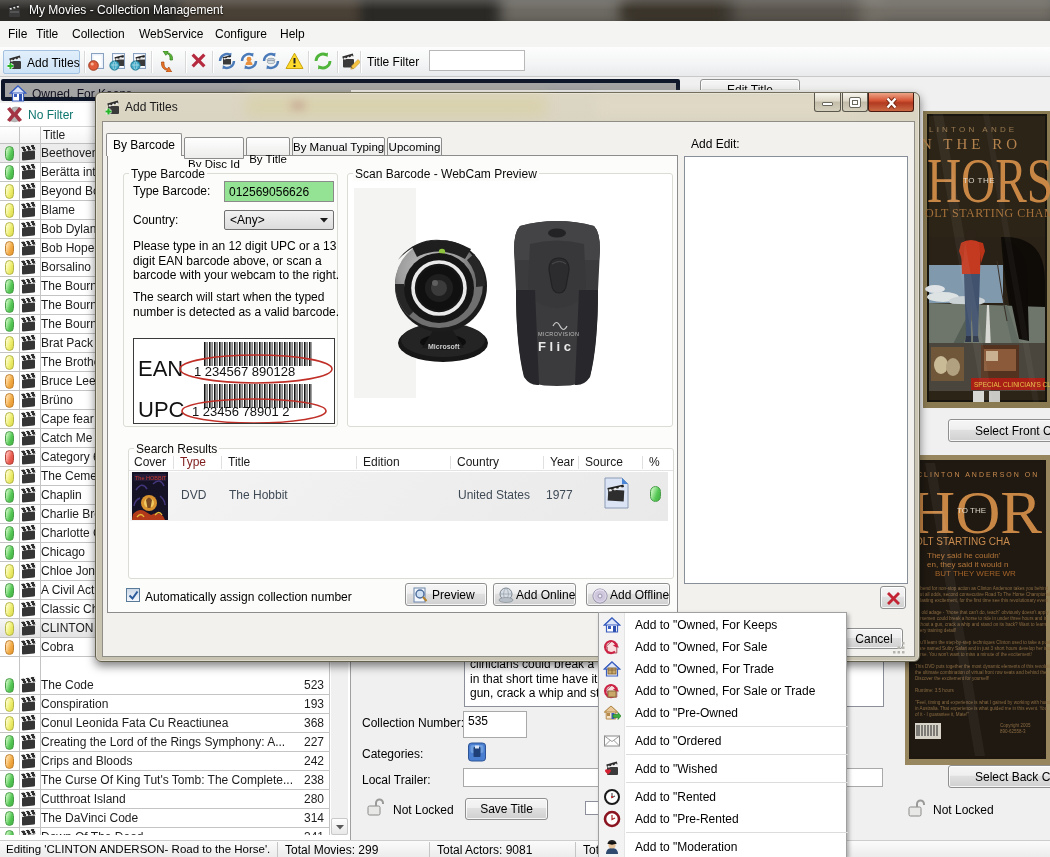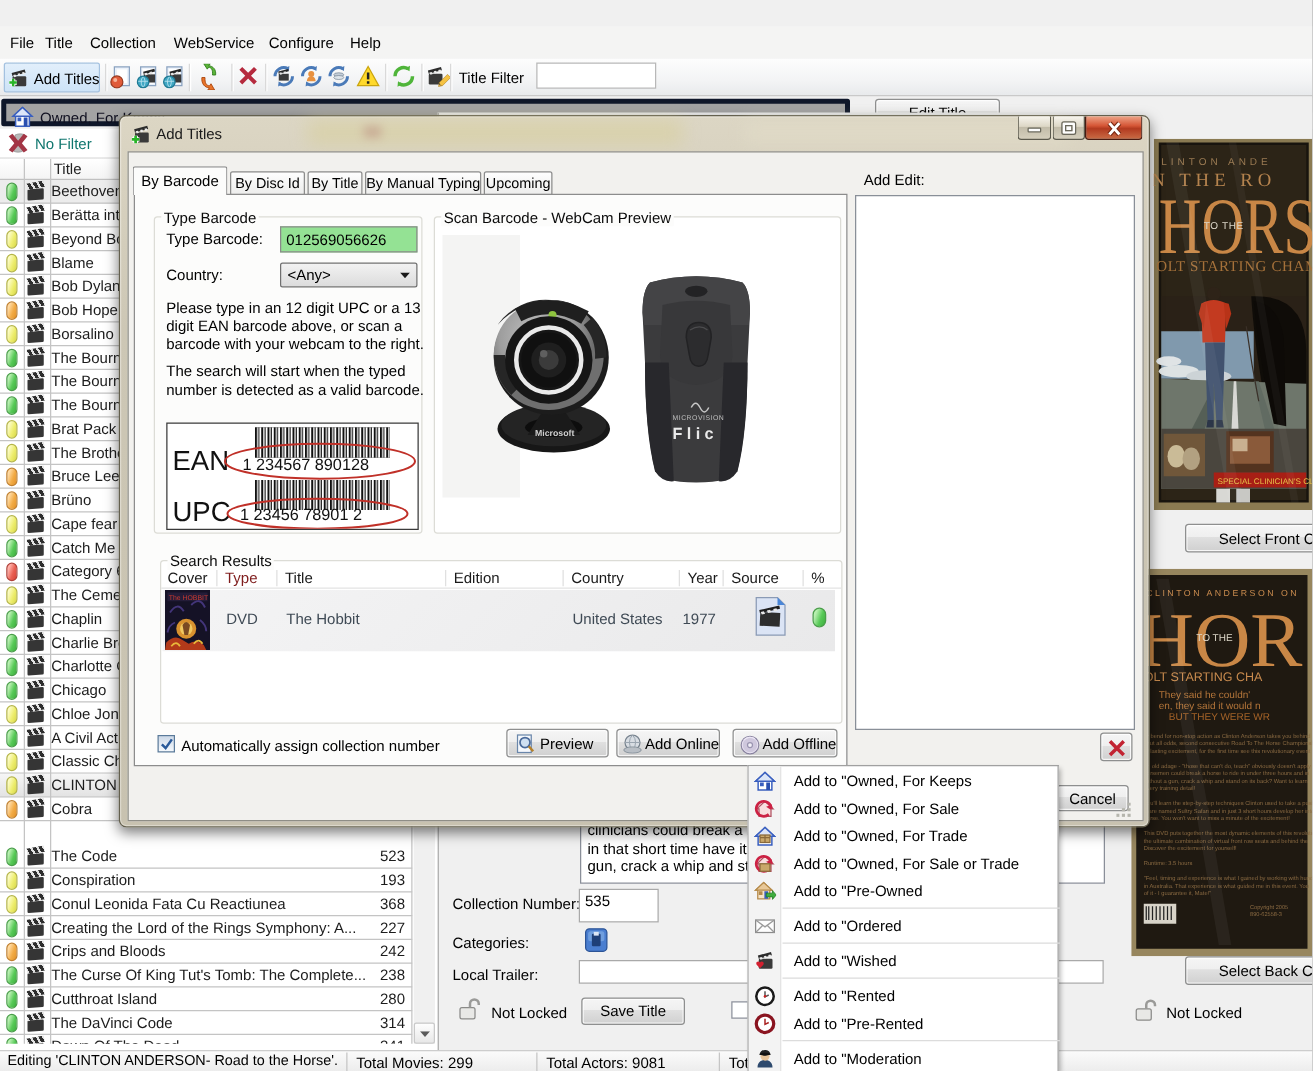--- a/index.html
+++ b/index.html
@@ -20,20 +20,35 @@
 .clap::after{content:"";position:absolute;left:0;top:1px;width:13.5px;height:4.5px;background:repeating-linear-gradient(70deg,#e2e2e2 0 1.8px,#2e2e2e 1.8px 4.4px);transform:rotate(-11deg);transform-origin:0 100%}
 .sep{position:absolute;top:52px;width:1px;height:21px;background:#d9d9d9;box-shadow:1px 0 0 #fff}
 .mi{position:absolute;left:36px;font-size:12px;white-space:nowrap}
 .msep{position:absolute;left:27px;width:222px;height:1px;background:#dcdcdc}
 .glbl{position:absolute;font-size:12px;white-space:nowrap;color:#0a0a0a}
 .gbox{position:absolute;border:1px solid #dcdcd6;border-radius:3px}
 </style></head>
 <body>
 <div id="screen">
 
+  <div class="ab" id="titlebar" style="left:0;top:0;width:1050px;height:21px;background:#2a2926;overflow:hidden">
+    <div class="ab" style="left:180px;top:-4px;width:180px;height:30px;background:#4a4136;filter:blur(6px)"></div>
+    <div class="ab" style="left:500px;top:-4px;width:130px;height:30px;background:#6e6b64;filter:blur(7px)"></div>
+    <div class="ab" style="left:620px;top:-4px;width:110px;height:30px;background:#3b352b;filter:blur(7px)"></div>
+    <div class="ab" style="left:730px;top:-4px;width:150px;height:30px;background:#5c574f;filter:blur(8px)"></div>
+    <div class="ab" style="left:860px;top:-4px;width:200px;height:30px;background:#76726a;filter:blur(8px)"></div>
+    <div class="ab" style="left:0;top:0;width:1050px;height:10px;background:linear-gradient(rgba(255,255,255,.18),rgba(255,255,255,0))"></div>
+    <svg class="ab" style="left:7px;top:3px" width="15" height="15" viewBox="0 0 15 15">
+        <rect x="2" y="6" width="11" height="8" rx="1" fill="#3a3a3a"></rect>
+        <path d="M2 6 L12 3.4 11.3 1 1.3 3.6z" fill="#2c2c2c"></path>
+        <path d="M2.4 5.2l1.8-.5.9 1.6-1.8.5zM6 4.2l1.8-.5.9 1.6-1.8.5zM9.6 3.2l1.8-.5.9 1.6-1.8.5z" fill="#e8e8e8"></path>
+        <rect x="3" y="8" width="9" height="2" fill="#555"></rect>
+      </svg>
+    <div class="ab" style="left:29px;top:3px;font-size:12px;color:#fff;text-shadow:0 1px 2px #000">My Movies - Collection Management</div>
+  </div>
 
   <div class="ab" id="menubar" style="left:0;top:21px;width:1050px;height:26px;background:#f4f4f3">
     <div class="ab" style="left:8px;top:6px">File</div>
     <div class="ab" style="left:36px;top:6px">Title</div>
     <div class="ab" style="left:72px;top:6px">Collection</div>
     <div class="ab" style="left:139px;top:6px">WebService</div>
     <div class="ab" style="left:215px;top:6px">Configure</div>
     <div class="ab" style="left:280px;top:6px">Help</div>
   </div>
 
@@ -522,22 +537,22 @@
         <svg class="ab" style="left:16px;top:4px" width="13" height="12" viewBox="0 0 13 12">
           <path d="M2.5 1.5l8 9M10.5 1.5l-8 9" stroke="#7a2a14" stroke-width="4.2"></path>
           <path d="M2.5 1.5l8 9M10.5 1.5l-8 9" stroke="#fff" stroke-width="2.4"></path>
         </svg>
       </div>
 
     <div class="ab" id="dlgc" style="left:6px;top:28px;width:813px;height:536px;background:#f2f1ee;border:1px solid #8e8d86;overflow:hidden">
 
       <div class="ab" style="left:4px;top:33px;width:571px;height:458px;background:#fcfcfb;border:1px solid #8c8c8c"></div>
 
-      <div class="ab" style="left:81px;top:15px;width:60px;height:19px;background:linear-gradient(#fefefe,#ededec);border:1px solid #8c8c8c;border-radius:2px 2px 0 0;text-align:center;padding-top:3px;white-space:nowrap;font-size:11.5px">By Disc Id</div>
-      <div class="ab" style="left:143px;top:15px;width:44px;height:19px;background:linear-gradient(#fefefe,#ededec);border:1px solid #8c8c8c;border-radius:2px 2px 0 0;text-align:center;padding-top:3px;white-space:nowrap;font-size:11.5px">By Title</div>
+      <div class="ab" style="left:81px;top:15px;width:60px;height:19px;background:linear-gradient(#fefefe,#ededec);border:1px solid #8c8c8c;border-radius:2px 2px 0 0;text-align:center;padding-top:20px;white-space:nowrap;font-size:11.5px">By Disc Id</div>
+      <div class="ab" style="left:143px;top:15px;width:44px;height:19px;background:linear-gradient(#fefefe,#ededec);border:1px solid #8c8c8c;border-radius:2px 2px 0 0;text-align:center;padding-top:15px;white-space:nowrap;font-size:11.5px">By Title</div>
       <div class="ab" style="left:189px;top:15px;width:93px;height:19px;background:linear-gradient(#fefefe,#ededec);border:1px solid #8c8c8c;border-radius:2px 2px 0 0;text-align:center;padding-top:3px;white-space:nowrap;font-size:11.5px">By Manual Typing</div>
       <div class="ab" style="left:284px;top:15px;width:55px;height:19px;background:linear-gradient(#fefefe,#ededec);border:1px solid #8c8c8c;border-radius:2px 2px 0 0;text-align:center;padding-top:3px;white-space:nowrap;font-size:11.5px">Upcoming</div>
       <div class="ab" style="left:3px;top:11px;width:76px;height:23px;background:#fcfcfb;border:1px solid #8c8c8c;border-bottom:none;border-radius:2px 2px 0 0;text-align:center;padding-top:4px">By Barcode</div>
 
       <div class="gbox" style="left:20px;top:51px;width:215px;height:254px"></div>
       <div class="glbl" style="left:26px;top:45px;background:#fcfcfb;padding:0 2px">Type Barcode</div>
       <div class="ab" style="left:30px;top:62px">Type Barcode:</div>
       <div class="ab" style="left:121px;top:59px;width:110px;height:21px;background:#94e294;border:1px solid #8a8a8a;padding:3px 0 0 4px">012569056626</div>
       <div class="ab" style="left:30px;top:91px">Country:</div>
       <div class="ab" style="left:121px;top:88px;width:110px;height:20px;background:linear-gradient(#f2f2f2,#dcdcdc);border:1px solid #707070;border-radius:2px;padding:2px 0 0 5px">&lt;Any&gt;

